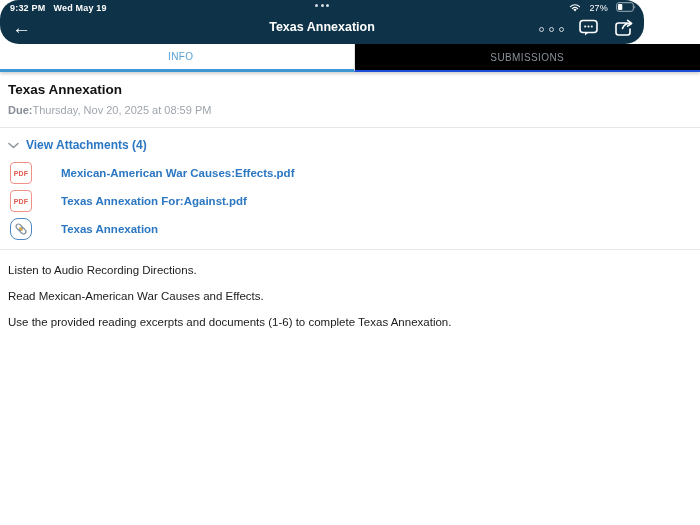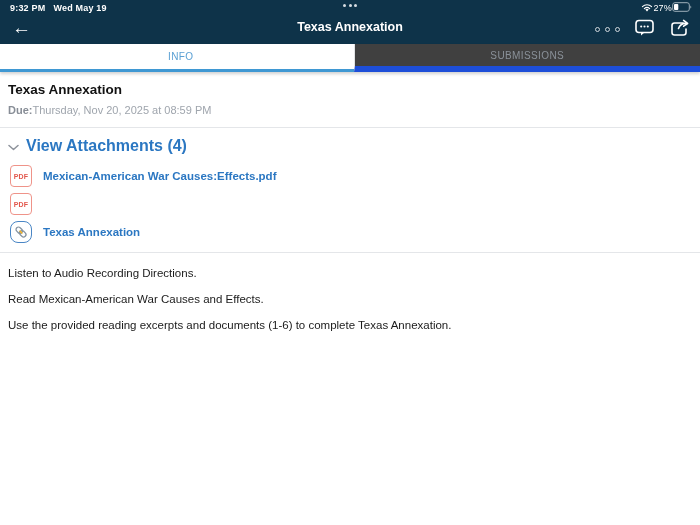--- a/index.html
+++ b/index.html
@@ -5,39 +5,40 @@
   * { margin: 0; padding: 0; box-sizing: border-box; }
   html, body { width: 700px; height: 525px; overflow: hidden; }
   body {
     font-family: "Liberation Sans", sans-serif;
     background: #ffffff;
     position: relative;
   }
 
   
   .header {
-    width: 700px; height: 44px;
+    width: 644px; height: 44px;
     background: #0e3349;
     position: relative;
     color: #fff;
+    border-radius: 19px;
   }
   .status-bar {
     position: absolute; top: 0; left: 0; right: 0; height: 14px;
     display: flex; align-items: center;
     font-size: 9px; font-weight: bold; letter-spacing: 0.2px;
     padding: 2px 8px 0 10px;
   }
   .status-left { display: flex; gap: 8px; }
   .status-center {
     position: absolute; left: 50%; transform: translateX(-50%); top: 4px;
     display: flex; gap: 2.5px;
   }
   .status-center .dot { width: 3px; height: 3px; border-radius: 50%; background: #d7dde2; }
   .status-right {
-    margin-left: auto; display: flex; align-items: center; gap: 0;
+    margin-left: auto; display: flex; align-items: center; gap: 8px;
     font-weight: normal;
     justify-content: flex-end;
   }
   .nav-bar {
     position: absolute; top: 14px; left: 0; right: 0; height: 30px;
     display: flex; align-items: center;
   }
   .back-btn {
     position: absolute; left: 12px; top: 1px;
     font-size: 19px; color: #fff; cursor: pointer; line-height: 26px;
@@ -68,47 +69,47 @@
     flex: 1; display: flex; align-items: center; justify-content: center;
     font-size: 10px; letter-spacing: 0.4px; cursor: pointer;
     border: none; font-family: inherit;
   }
   .tab-info {
     background: #ffffff; color: #5ba0d4;
     border-bottom: 3px solid #3f98d3;
     padding-left: 8px;
   }
   .tab-submissions {
-    background: #404040; color: #8a9199;
-    border-bottom: 6px solid #1d4ed8;
+    background: #000000; color: #8a9199;
+    border-bottom: 2px solid #1d4ed8;
     border-left: 1px solid #e2e4e6;
   }
 
   
   .content { padding: 0 8px; position: relative; z-index: 1; }
   .page-title {
     font-size: 13.5px; font-weight: bold; color: #121212;
     margin-top: 10px; margin-bottom: 7px;
   }
   .due-line { font-size: 11px; margin-bottom: 11px; }
   .due-label { color: #878d96; font-weight: bold; margin-top: 31px; }
   .due-value { color: #9fa5ad; }
   .divider { height: 1px; background: #e4e6e9; margin: 0 -8px; }
 
   .attachments-toggle {
     display: flex; align-items: center; gap: 7px;
     margin: 9px 0 7px 0; cursor: pointer;
     background: none; border: none; font-family: inherit; padding: 0;
   }
   .attachments-toggle .label {
-    color: #2b77c2; font-weight: bold; font-size: 16px;
+    color: #2b77c2; font-weight: bold; font-size: 12px;
   }
   .attach-list { margin-left: 2px; margin-bottom: 6px; }
   .attach-row {
-    display: flex; align-items: center; gap: 11px;
+    display: flex; align-items: center; gap: 29px;
     height: 28px; cursor: pointer;
   }
   .file-badge {
     width: 22px; height: 22px; flex: 0 0 22px;
     display: flex; align-items: center; justify-content: center;
   }
   .pdf-badge {
     border: 1.4px solid #ef9389; border-radius: 4px;
     color: #e2574c; font-size: 7px; font-weight: bold; letter-spacing: 0.2px;
   }
@@ -212,20 +213,21 @@
 
   <div class="attach-list">
 
     <div class="attach-row">
       <span class="file-badge pdf-badge">PDF</span>
       <span class="attach-label">Mexican-American War Causes:Effects.pdf</span>
     </div>
 
     <div class="attach-row">
       <span class="file-badge pdf-badge">PDF</span>
+      <span class="attach-label">Texas Annexation For:Against.pdf</span>
     </div>
 
 
     <div class="attach-row">
       <span class="file-badge round-badge">
         <svg width="14" height="14" viewBox="0 0 14 14">
           <g transform="rotate(45 7 7)">
             <rect x="1" y="4.6" width="7" height="4.8" rx="2.4" fill="none" stroke="#8795a3" stroke-width="1.3"></rect>
             <rect x="6" y="4.6" width="7" height="4.8" rx="2.4" fill="none" stroke="#8795a3" stroke-width="1.3"></rect>
             <rect x="5" y="6.3" width="4" height="1.5" rx="0.7" fill="#f2b01e"></rect>

